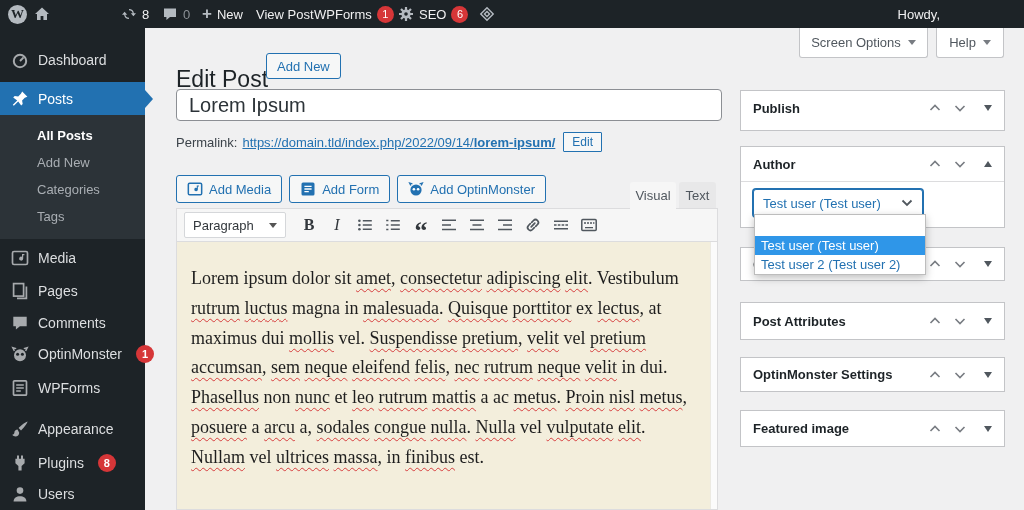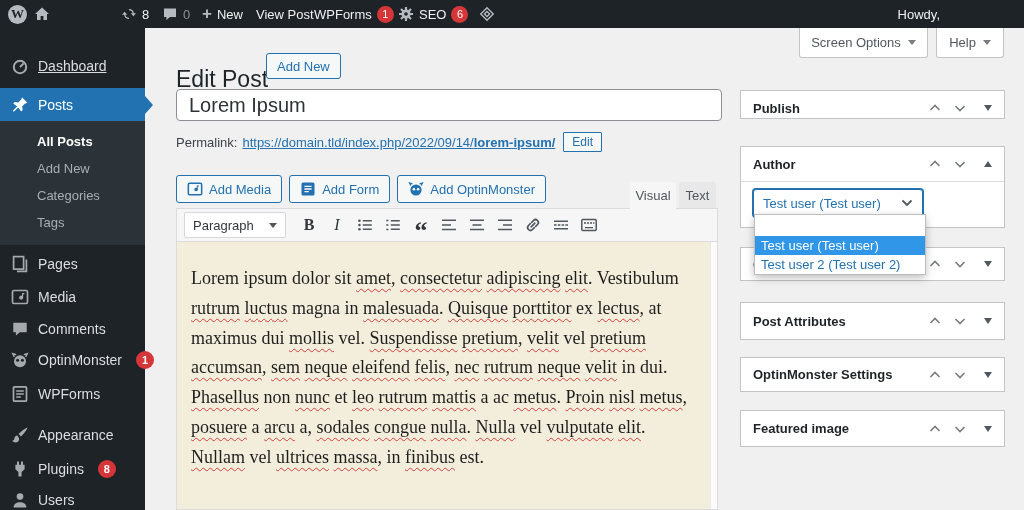--- a/index.html
+++ b/index.html
@@ -15,21 +15,21 @@
   .wp-circle{width:19px;height:19px;border-radius:50%;background:#b4bac0;color:#1d2327;font-family:"Liberation Serif",serif;font-weight:bold;font-size:13px;display:flex;align-items:center;justify-content:center;}
   .ab-count{color:#f0f0f1;}
   .ab-count.muted{color:#8c9196;}
   .ab-plus{font-size:17px;font-weight:bold;color:#b4bac0;line-height:1;margin-top:-2px;}
   .ab-badge{display:inline-flex;align-items:center;justify-content:center;min-width:17px;height:17px;border-radius:9px;background:#d63638;color:#fff;font-size:11px;padding:0 4px;box-sizing:border-box;}
 
   
   .sidebar{position:absolute;left:0;top:28px;width:145px;height:482px;background:#1d2327;font-size:14px;color:#dcdee0;z-index:40;}
   .mi{height:28px;display:flex;align-items:center;gap:9px;padding-left:11px;cursor:pointer;}
   .mi svg{flex:none;color:#a7aaad;}
-  .mi-dashboard{margin-top:24px;text-decoration:underline;}
+  .mi-dashboard{margin-top:18px;}
   .mi-posts{margin-top:8px;height:33px;background:#2271b1;color:#fff;position:relative;font-weight:400;}
   .mi-posts svg{color:#fff;}
   .mi-posts::after{content:"";position:absolute;right:-8px;top:50%;margin-top:-9px;border:9px solid transparent;border-right:0;border-left:8px solid #2271b1;}
   .submenu{background:#2c3338;padding:7px 0 9px;}
   .smi{height:27px;line-height:27px;padding-left:37px;font-size:13px;color:#a9aeb3;cursor:pointer;}
   .smi.current{color:#fff;font-weight:700;}
   .mi-media{margin-top:5px;}.mi-pages{margin-top:5px;}.mi-comments{margin-top:4px;}
   .mi-om{margin-top:3px;}.mi-wpforms{margin-top:6px;}.mi-appearance{margin-top:13px;align-items:center;}
   .mi-plugins{margin-top:6px;}.mi-users{margin-top:3px;}
   .mbadge{margin-left:5px;min-width:18px;height:18px;border-radius:9px;background:#d63638;color:#fff;font-size:11px;font-weight:600;display:inline-flex;align-items:center;justify-content:center;padding:0 5px;box-sizing:border-box;}
@@ -76,21 +76,21 @@
 
   
   .panel{position:absolute;left:740px;width:265px;background:#fff;border:1px solid #c3c4c7;box-sizing:border-box;}
   .panel-head{display:flex;align-items:center;padding:0 12px;cursor:pointer;}
   .panel-title{font-weight:700;font-size:13px;color:#1d2327;white-space:nowrap;}
   .panel-ctrl{margin-left:auto;display:flex;align-items:center;gap:11px;}
   .panel-ctrl svg{color:#787c82;cursor:pointer;}
   .ptri{width:0;height:0;cursor:pointer;margin-left:6px;}
   .ptri.down{border-left:4.5px solid transparent;border-right:4.5px solid transparent;border-top:6px solid #50575e;}
   .ptri.up{border-left:4.5px solid transparent;border-right:4.5px solid transparent;border-bottom:6px solid #50575e;}
-  .p-publish{top:90px;height:29px;}.p-publish .panel-head{height:34px;}
+  .p-publish{top:90px;height:41px;}.p-publish .panel-head{height:34px;}
   .p-author{top:146px;height:82px;}
   .p-author .panel-head{height:34px;border-bottom:1px solid #dcdcde;}
   .p-categories{top:247px;height:34px;}.p-categories .panel-head{height:32px;}
   .p-attributes{top:302px;height:38px;}.p-attributes .panel-head{height:36px;}
   .p-omsettings{top:357px;height:35px;}.p-omsettings .panel-head{height:33px;}
   .p-featured{top:410px;height:37px;}.p-featured .panel-head{height:35px;}
 
   .author-select{position:absolute;left:12px;top:42px;width:170px;height:28px;background:#fff;border:1px solid #2271b1;box-shadow:0 0 0 1px #2271b1;border-radius:3px;display:flex;align-items:center;justify-content:space-between;padding:0 9px;box-sizing:border-box;color:#2271b1;font-size:13px;cursor:pointer;}
   .author-select svg{color:#50575e;}
 
@@ -174,33 +174,33 @@
           <path fill="currentColor" d="M11.2 1.6 16.4 6.8l-2.6.9-2.7 2.7.6 3.5-1.5 1.5-3-4-4.4 4.4-1-1 4.4-4.4-4-3 1.5-1.5 3.5.6 2.7-2.7z"></path>
         </svg>
       <span>Posts</span>
     </div>
     <div class="submenu">
       <div class="smi current">All Posts</div>
       <div class="smi">Add New</div>
       <div class="smi">Categories</div>
       <div class="smi">Tags</div>
     </div>
+    <div class="mi mi-media">
+      <svg class="i18" viewBox="0 0 18 18">
+          <rect x="1.5" y="2.5" width="15" height="13" rx="1.5" fill="none" stroke="currentColor" stroke-width="1.7"></rect>
+          <path fill="currentColor" d="M12.2 5.2v4.4a2 2 0 1 1-1.2-1.8V5.2zM11 5h2.4v1.3H11z"></path>
+        </svg>
+      <span>Media</span>
+    </div>
     <div class="mi mi-pages">
       <svg class="i18" viewBox="0 0 18 18">
           <rect x="2.6" y="1.6" width="10" height="12.5" fill="none" stroke="currentColor" stroke-width="1.7"></rect>
           <path d="M6 16.4h9.4V4.6" fill="none" stroke="currentColor" stroke-width="1.7"></path>
         </svg>
       <span>Pages</span>
-    </div>
-    <div class="mi mi-media">
-      <svg class="i18" viewBox="0 0 18 18">
-          <rect x="1.5" y="2.5" width="15" height="13" rx="1.5" fill="none" stroke="currentColor" stroke-width="1.7"></rect>
-          <path fill="currentColor" d="M12.2 5.2v4.4a2 2 0 1 1-1.2-1.8V5.2zM11 5h2.4v1.3H11z"></path>
-        </svg>
-      <span>Media</span>
     </div>
     <div class="mi mi-comments">
       <svg class="i18" viewBox="0 0 18 18">
           <path fill="currentColor" d="M2.3 2.8h13.4v9.4H8.9l-4 3.4v-3.4H2.3z"></path>
         </svg>
       <span>Comments</span>
     </div>
     <div class="mi mi-om">
       <svg class="i18" viewBox="0 0 18 18">
           <path d="M3.4 5.8 1.8 2.6l3.4 1M14.6 5.8l1.6-3.2-3.4 1" fill="none" stroke="currentColor" stroke-width="1.5"></path>

